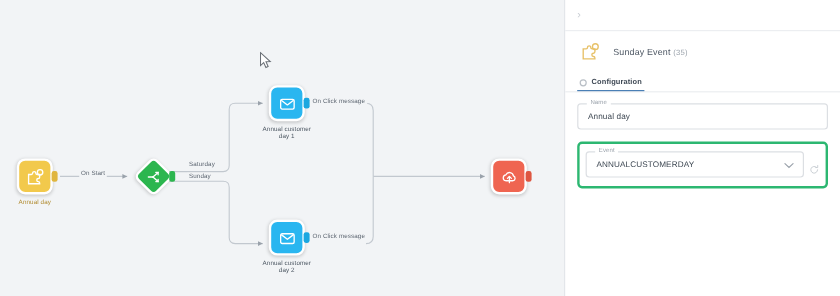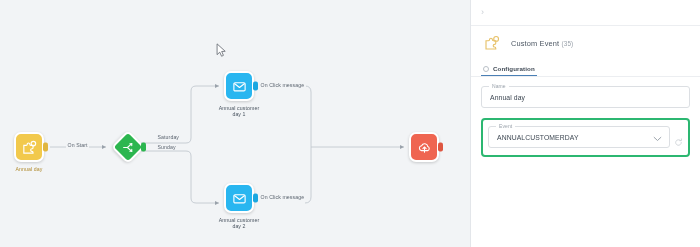--- a/index.html
+++ b/index.html
@@ -275,21 +275,21 @@
     </div>
 
     <div id="panel-head">
       <svg width="18" height="18" viewBox="0 0 24 24" fill="none" stroke="#e7c168" stroke-width="1.5">
         <path d="M4 9 h3.2 a1.6 1.6 0 0 0 1.6-1.6 a1.8 1.8 0 1 1 3.6 0
                  a1.6 1.6 0 0 0 1.6 1.6 H17 v3.2 a1.6 1.6 0 0 1-1.6 1.6
                  a1.8 1.8 0 1 0 0 3.6 a1.6 1.6 0 0 1 1.6 1.6 V20 H4 z"></path>
         <circle cx="17.5" cy="6.5" r="3.2"></circle>
       </svg>
       <div id="panel-title">
-        <span>Custom Event</span>
+        <span>Sunday Event</span>
         <span class="count">(35)</span>
       </div>
     </div>
 
     <div id="tabs">
       <div class="tab">
         <span class="tab-ico"></span>
         <span class="tab-label">Configuration</span>
       </div>
     </div>

